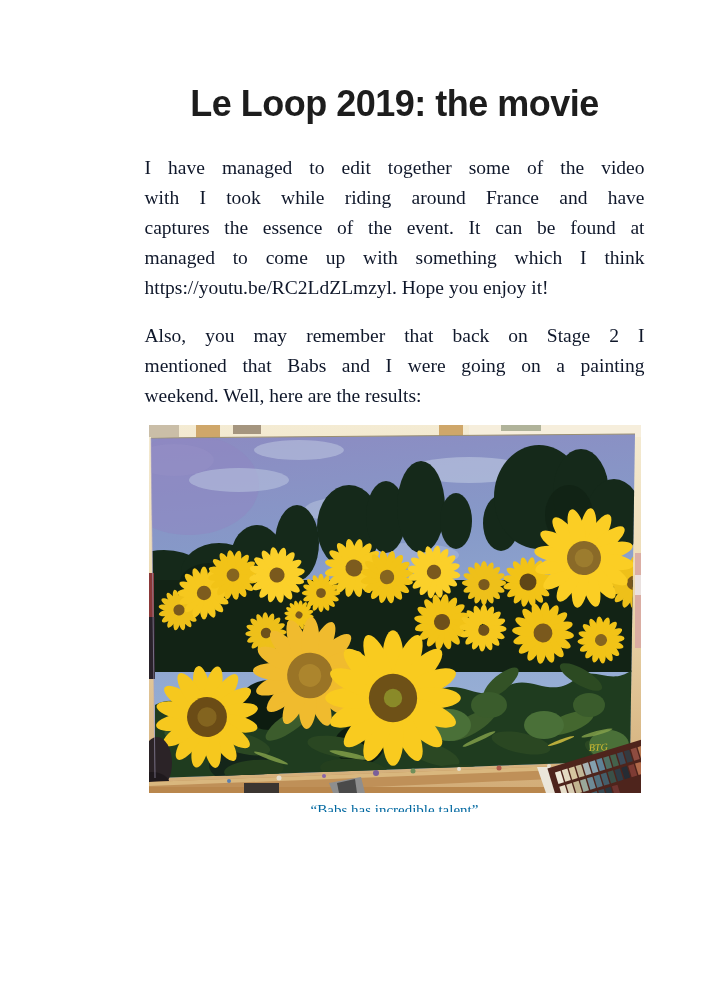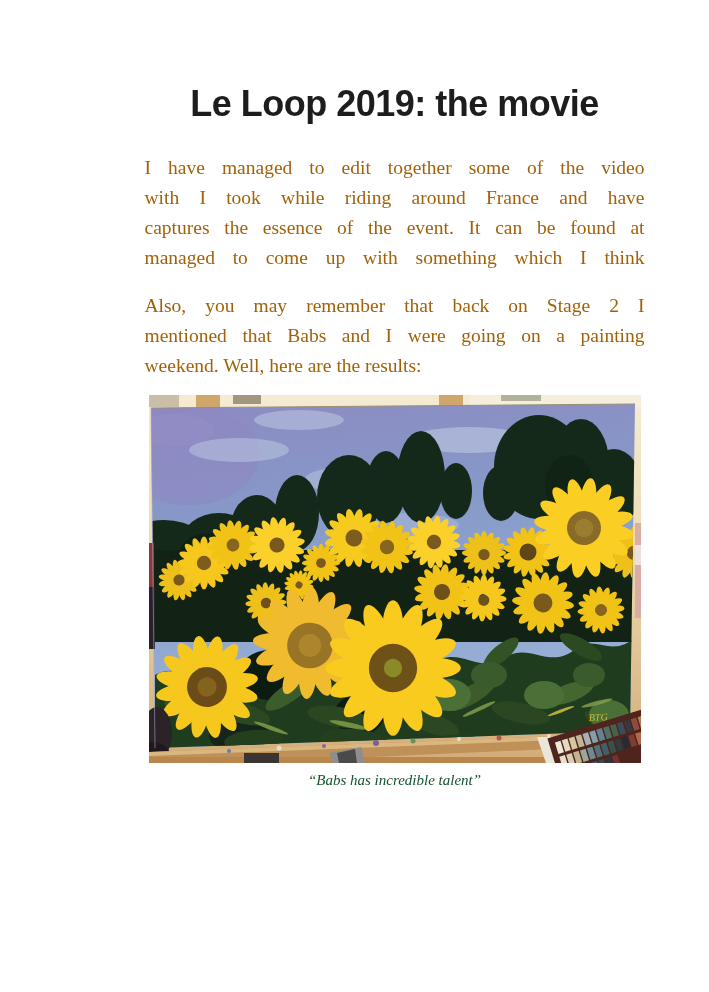--- a/index.html
+++ b/index.html
@@ -20,41 +20,40 @@
     font-weight:700;
     font-size:36px;
     letter-spacing:-0.5px;
     color:#1d1d1d;
   }
   .para{
     width:500px;
     margin:8px auto;
     font-size:19.5px;
     line-height:30px;
-    color:#a16207;
+    color:#0f172a;
   }
   .para-1{margin-top:28px;}
   .para-2{margin-top:18px;}
   .jline{display:block;text-align:justify;text-align-last:justify;}
   .jline.last{text-align-last:auto;}
   .figure{
     width:492px;
     margin:14px auto 0;
   }
   .photo{
     width:492px;height:368px;
     line-height:0;
   }
   .caption{
     margin-top:8px;
     text-align:center;
-    font-style:italic;
     font-size:15px;
     line-height:18px;
-    color:#14532d;
+    color:#0369a1;
   }
   .page-number{
     position:absolute;
     left:0;right:0;
     top:896px;
     text-align:right;
     font-size:13px;
     color:#5a5a5a;
     font-family:Liberation Serif, serif;
   }
@@ -69,20 +68,21 @@
 
 <div class="page">
 
   <h1 class="title">Le Loop 2019: the movie</h1>
 
   <p class="para para-1">
       <span class="jline">I have managed to edit together some of the video</span>
       <span class="jline">with I took while riding around France and have</span>
       <span class="jline">captures the essence of the event. It can be found at</span>
       <span class="jline">managed to come up with something which I think</span>
+      <span class="jline last">https://youtu.be/RC2LdZLmzyl. Hope you enjoy it!</span>
     </p>
 
   <p class="para para-2">
       <span class="jline">Also, you may remember that back on Stage 2 I</span>
       <span class="jline">mentioned that Babs and I were going on a painting</span>
       <span class="jline last">weekend. Well, here are the results:</span>
     </p>
 
   <figure class="figure" style="margin-left:auto;margin-right:auto;">
     <div class="photo" role="img" aria-label="Photograph of an oil painting on an easel: a field of bright yellow sunflowers with brown centres in front of dark green trees and a mauve-blue sky; a paint-splattered easel ledge and a box of pastels are visible below the canvas.">

